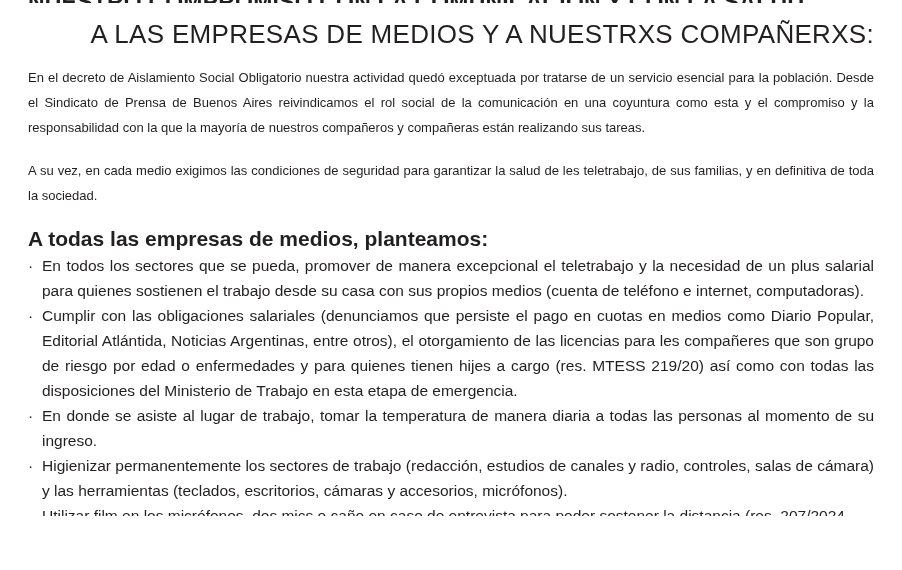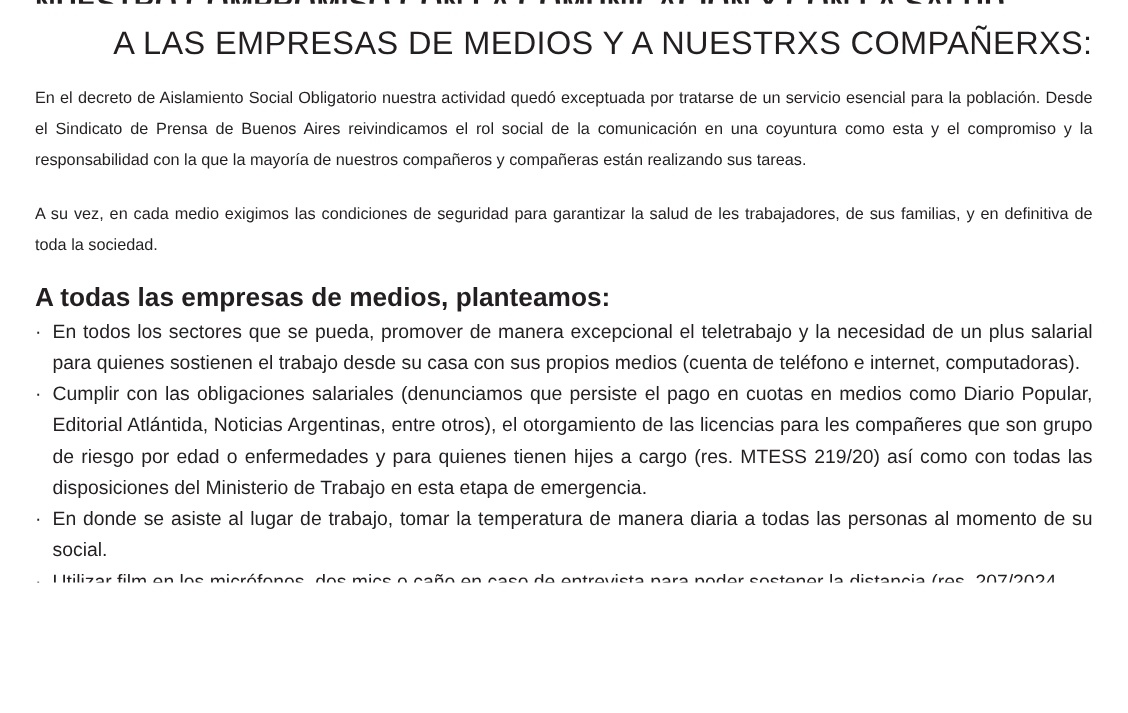--- a/index.html
+++ b/index.html
@@ -94,27 +94,28 @@
 <body>
 
 <div class="page">
 
   <h1 class="clipped-title">NUESTRO COMPROMISO CON LA COMUNICACIÓN Y CON LA SALUD</h1>
 
   <h2 class="heading">A LAS EMPRESAS DE MEDIOS Y A NUESTRXS COMPAÑERXS:</h2>
 
   <p class="body-text">En el decreto de Aislamiento Social Obligatorio nuestra actividad quedó exceptuada por tratarse de un servicio esencial para la población. Desde el Sindicato de Prensa de Buenos Aires reivindicamos el rol social de la comunicación en una coyuntura como esta y el compromiso y la responsabilidad con la que la mayoría de nuestros compañeros y compañeras están realizando sus tareas.</p>
 
-  <p class="body-text">A su vez, en cada medio exigimos las condiciones de seguridad para garantizar la salud de les trabajadores, de sus familias, y en definitiva de toda la sociedad.</p>
+  <p class="body-text">A su vez, en cada medio exigimos las condiciones de seguridad para garantizar la salud de les teletrabajo, de sus familias, y en definitiva de toda la sociedad.</p>
 
   <div class="section-label">A todas las empresas de medios, planteamos:</div>
 
   <ul class="bullets">
     <li>En todos los sectores que se pueda, promover de manera excepcional el teletrabajo y la necesidad de un plus salarial para quienes sostienen el trabajo desde su casa con sus propios medios (cuenta de teléfono e internet, computadoras).</li>
     <li>Cumplir con las obligaciones salariales (denunciamos que persiste el pago en cuotas en medios como Diario Popular, Editorial Atlántida, Noticias Argentinas, entre otros), el otorgamiento de las licencias para les compañeres que son grupo de riesgo por edad o enfermedades y para quienes tienen hijes a cargo (res. MTESS 219/20) así como con todas las disposiciones del Ministerio de Trabajo en esta etapa de emergencia.</li>
-    <li>En donde se asiste al lugar de trabajo, tomar la temperatura de manera diaria a todas las personas al momento de su social.</li>
+    <li>En donde se asiste al lugar de trabajo, tomar la temperatura de manera diaria a todas las personas al momento de su ingreso.</li>
+    <li>Higienizar permanentemente los sectores de trabajo (redacción, estudios de canales y radio, controles, salas de cámara) y las herramientas (teclados, escritorios, cámaras y accesorios, micrófonos).</li>
   </ul>
 
   <ul class="bullets last-line-clip">
     <li>Utilizar film en los micrófonos, dos mics o caño en caso de entrevista para poder sostener la distancia (res. 207/2024</li>
   </ul>
 
 </div>
 
 </body></html>

